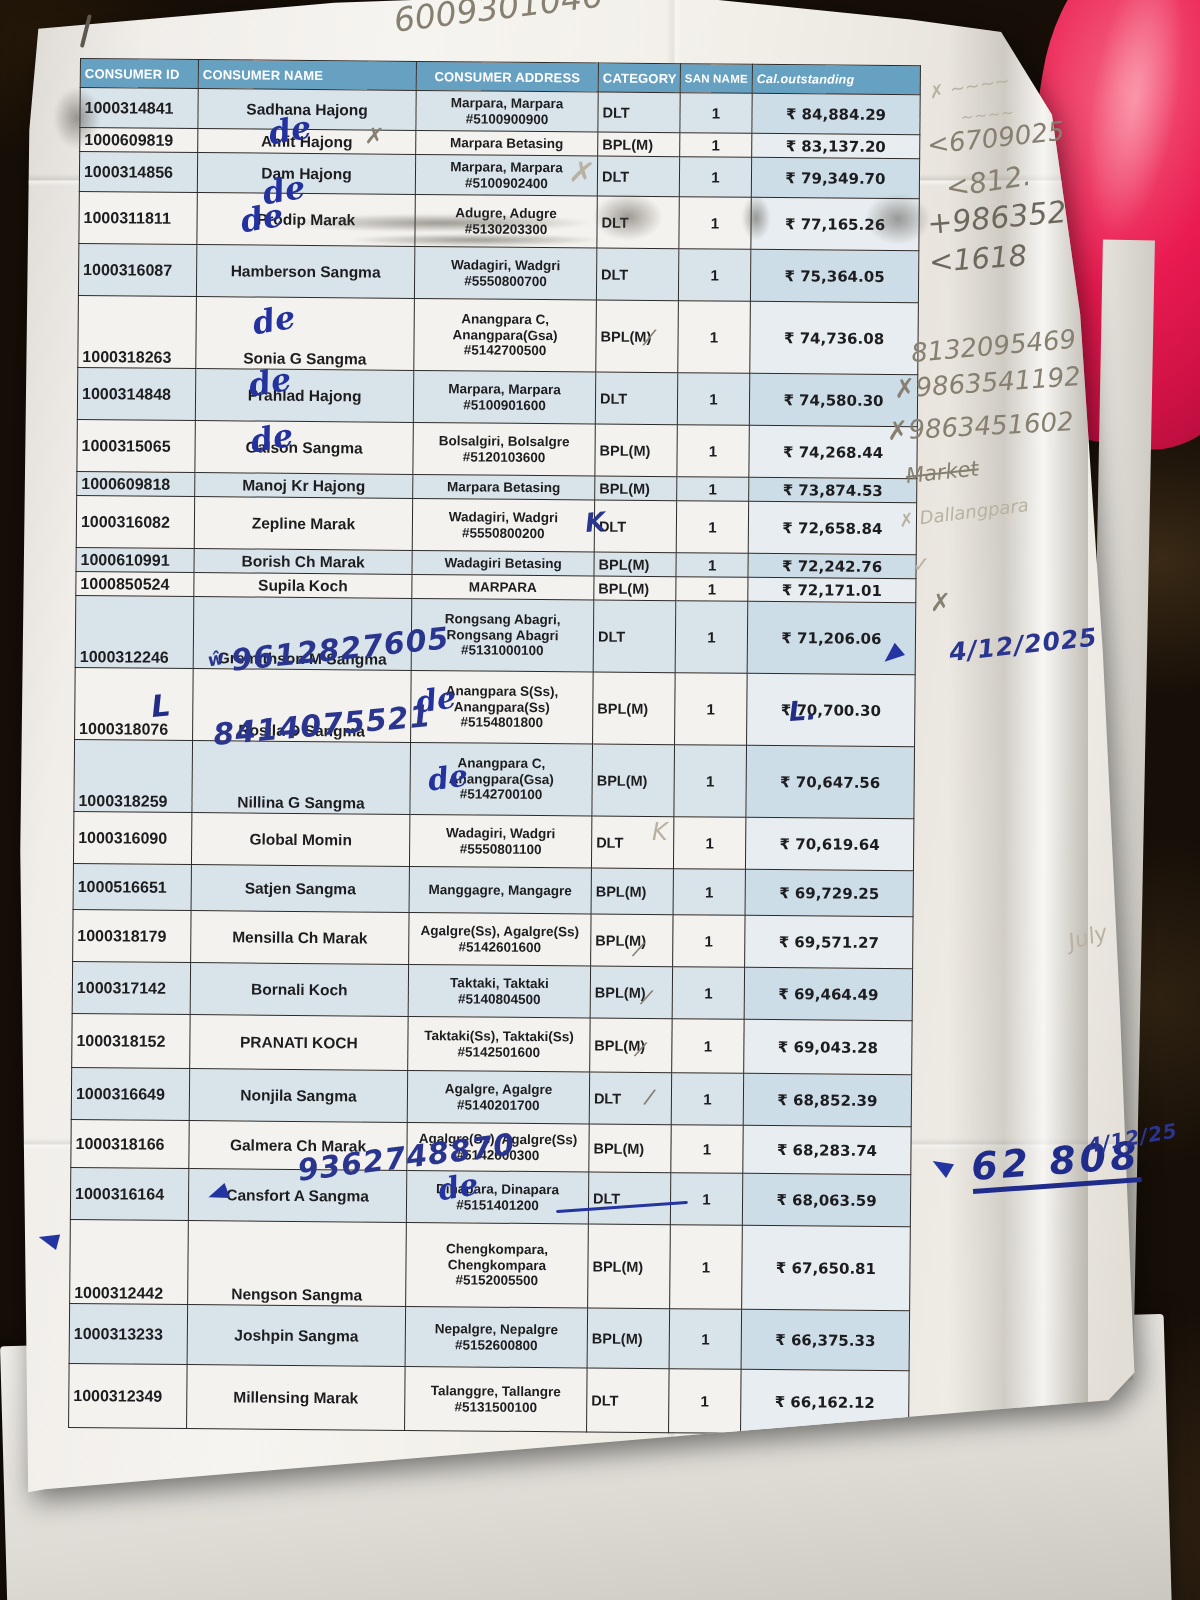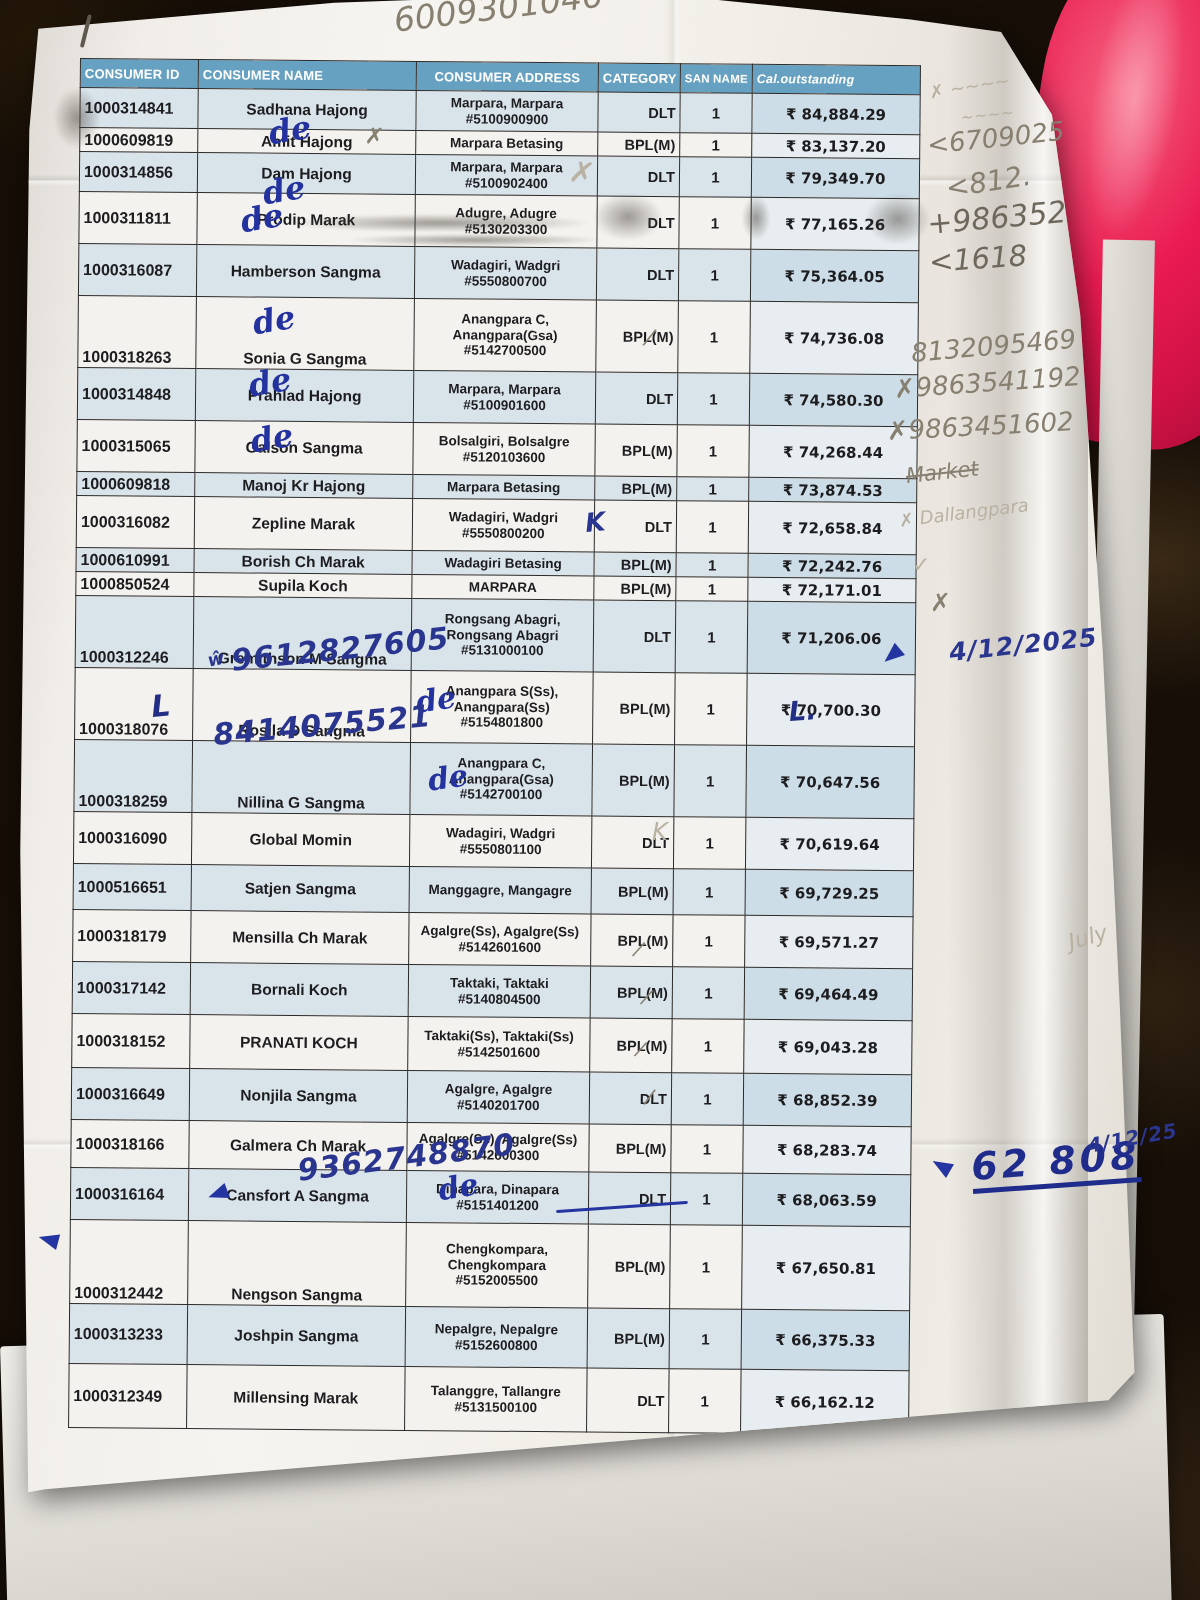--- a/index.html
+++ b/index.html
@@ -46,21 +46,21 @@
     color:#1d1d20;}
   #consumer-table th,#consumer-table td{border:1.6px solid #2b2b2b;overflow:hidden;padding:1px 4px;}
   #consumer-table thead th{background:#66a1c2;color:#fff;font-size:13px;font-weight:bold;
     white-space:nowrap;text-align:center;height:26px;letter-spacing:.2px;}
   #consumer-table thead th:nth-child(1),#consumer-table thead th:nth-child(2){text-align:left;}
   #consumer-table thead th:nth-child(5){font-size:11.5px;}
   #consumer-table thead th:nth-child(6){font-size:12.5px;text-align:left;font-style:italic;}
   td.c-id{font-size:16px;font-weight:600;text-align:left;padding-left:8px;}
   td.c-name{font-size:15.5px;font-weight:600;text-align:center;}
   td.c-addr{font-size:13.5px;font-weight:600;text-align:center;line-height:1.16;}
-  td.c-cat{font-size:14.5px;font-weight:600;text-align:right;}
+  td.c-cat{font-size:14.5px;font-weight:600;text-align:left;}
   td.c-san{font-size:15px;font-weight:600;text-align:center;}
   td.c-out{font-size:15px;font-weight:600;text-align:center;font-family:"DejaVu Sans",sans-serif;}
   tr.band td{background:#d8e3ea;}
   tr.plain td{background:#f4f2ee;}
   tr.band td.c-out{background:#cddde7;}
   tr.plain td.c-out{background:#e7edf0;}
   tr.tt td{border-top-width:2.6px;}
   td.vb{vertical-align:bottom;padding-bottom:6px;}
   
   #annos{position:absolute;inset:0;z-index:6;pointer-events:none;}

